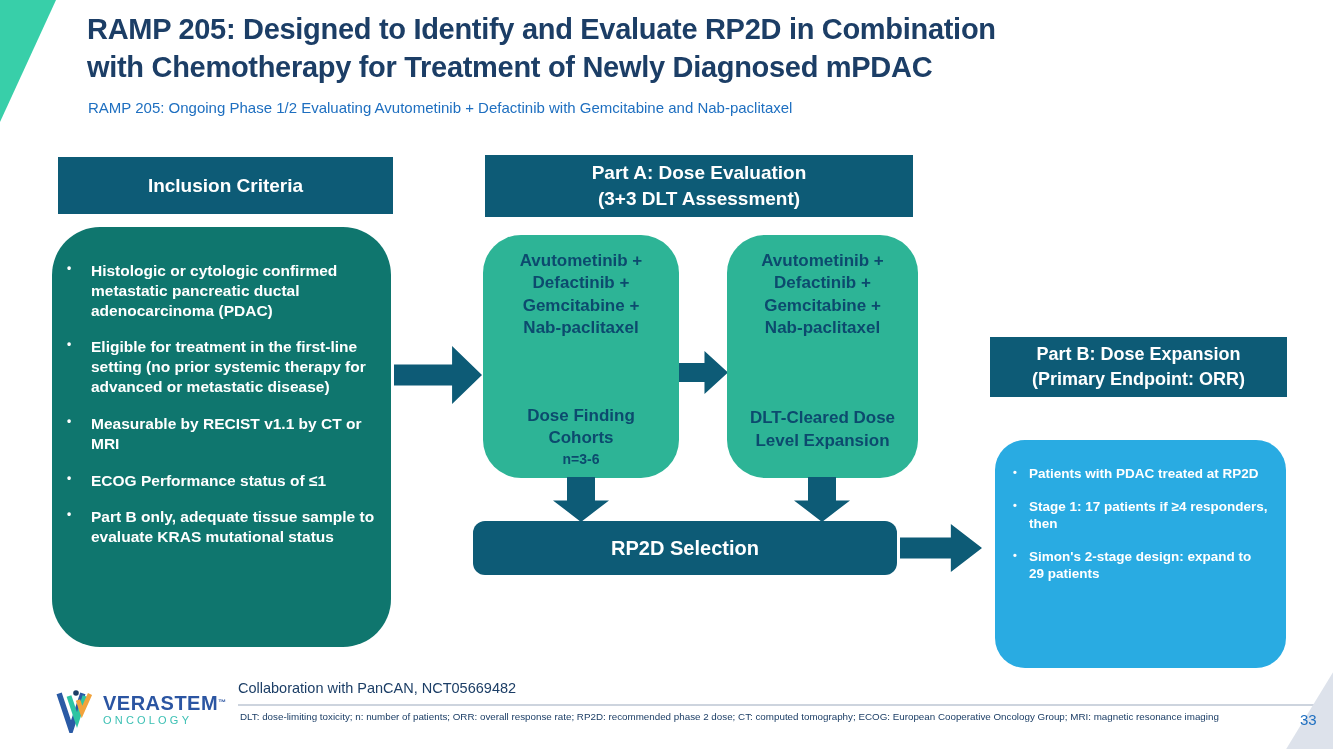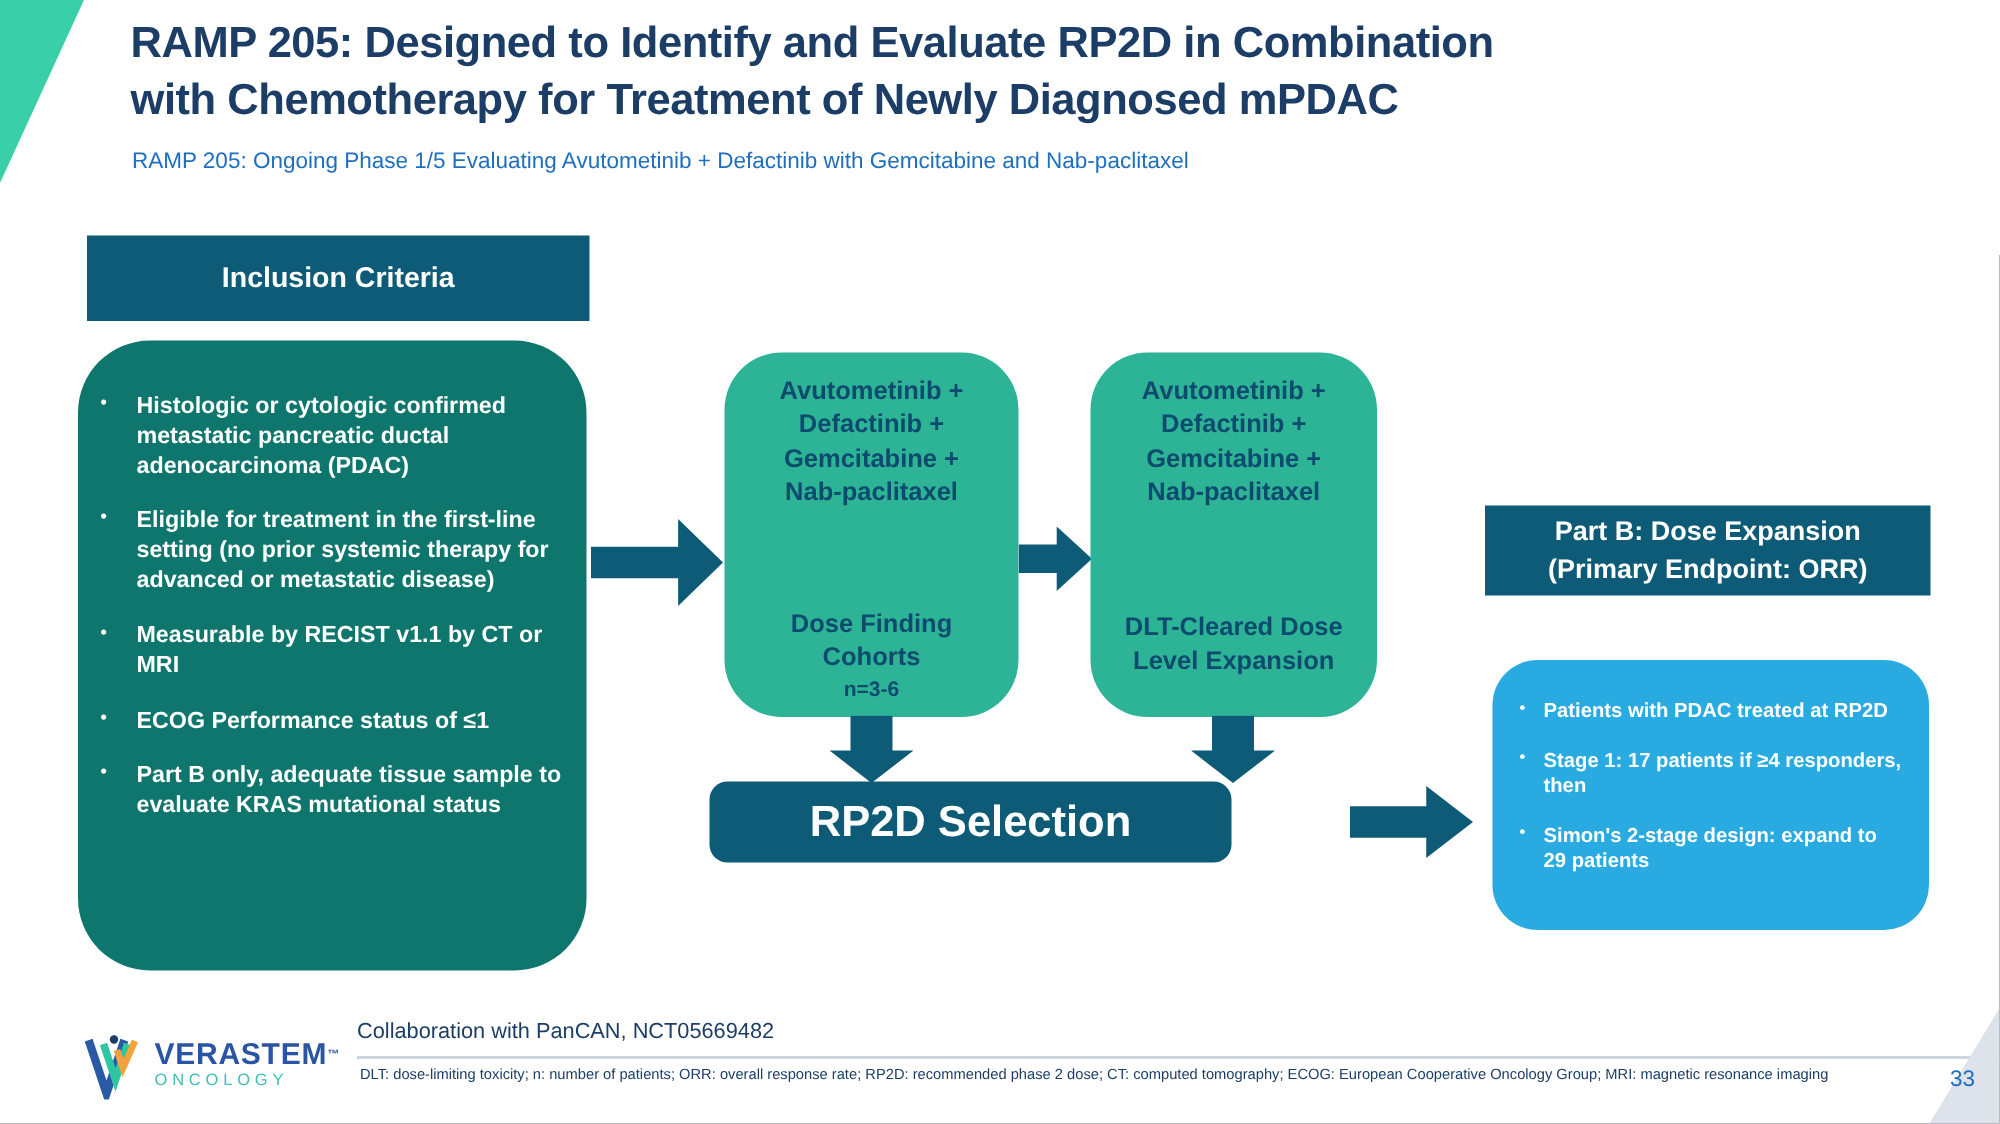--- a/index.html
+++ b/index.html
@@ -55,27 +55,27 @@
     position:absolute;background:#2db496;border-radius:38px;
     color:#0c4a6e;font-weight:700;font-size:17px;line-height:1.32;text-align:center;
     display:flex;flex-direction:column;justify-content:space-between;
     padding:15px 6px 10px 6px;box-sizing:border-box;
   }
   .green-box-1{left:483px;top:235px;width:196px;height:243px;}
   .green-box-2{left:727px;top:235px;width:191px;height:243px;padding-bottom:26px;}
   .n-label{font-size:14px;}
   
   .rp2d-bar{
-    position:absolute;left:473px;top:521px;width:348px;height:54px;
+    position:absolute;left:473px;top:521px;width:424px;height:54px;
     background:#0d5b76;border-radius:12px;color:#fff;
-    font-size:29px;font-weight:700;text-align:center;line-height:54px;
+    font-size:20px;font-weight:700;text-align:center;line-height:54px;
   }
   
   .partb-box{
-    position:absolute;left:995px;top:440px;width:291px;height:180px;
+    position:absolute;left:995px;top:440px;width:291px;height:228px;
     background:#29abe2;border-radius:30px;
     padding:25px 16px 16px 17px;box-sizing:border-box;
   }
   .partb-box ul{list-style:none;margin:0;padding:0;}
   .partb-box li{
     position:relative;padding-left:17px;color:#fff;
     font-size:13.5px;font-weight:700;line-height:1.3;
   }
   .partb-box li::before{
     content:"\2022";position:absolute;left:1px;top:0;font-size:11px;
@@ -132,37 +132,41 @@
 <body>
 
 <div class="slide">
 
   <div class="corner-accent"></div>
 
   <div class="title">
     <div>RAMP 205: Designed to Identify and Evaluate RP2D in Combination</div>
     <div>with Chemotherapy for Treatment of Newly Diagnosed mPDAC</div>
   </div>
-  <div class="subtitle">RAMP 205: Ongoing Phase 1/5 Evaluating Avutometinib + Defactinib with Gemcitabine and Nab-paclitaxel</div>
+  <div class="subtitle">RAMP 205: Ongoing Phase 1/2 Evaluating Avutometinib + Defactinib with Gemcitabine and Nab-paclitaxel</div>
 
   <div class="band band-inclusion">
     <div>Inclusion Criteria</div>
   </div>
   <div class="inclusion-box">
     <ul>
       <li>Histologic or cytologic confirmed metastatic pancreatic ductal adenocarcinoma (PDAC)</li>
       <li>Eligible for treatment in the first-line setting (no prior systemic therapy for advanced or metastatic disease)</li>
       <li>Measurable by RECIST v1.1 by CT or MRI</li>
       <li>ECOG Performance status of ≤1</li>
       <li>Part B only, adequate tissue sample to evaluate KRAS mutational status</li>
     </ul>
   </div>
 
   <div class="arrow arrow-right-1"></div>
 
+  <div class="band band-parta">
+    <div>Part A: Dose Evaluation</div>
+    <div>(3+3 DLT Assessment)</div>
+  </div>
 
   <div class="green-box green-box-1">
     <div>
       <div>Avutometinib +</div>
       <div>Defactinib +</div>
       <div>Gemcitabine +</div>
       <div>Nab-paclitaxel</div>
     </div>
     <div>
       <div>Dose Finding</div>

